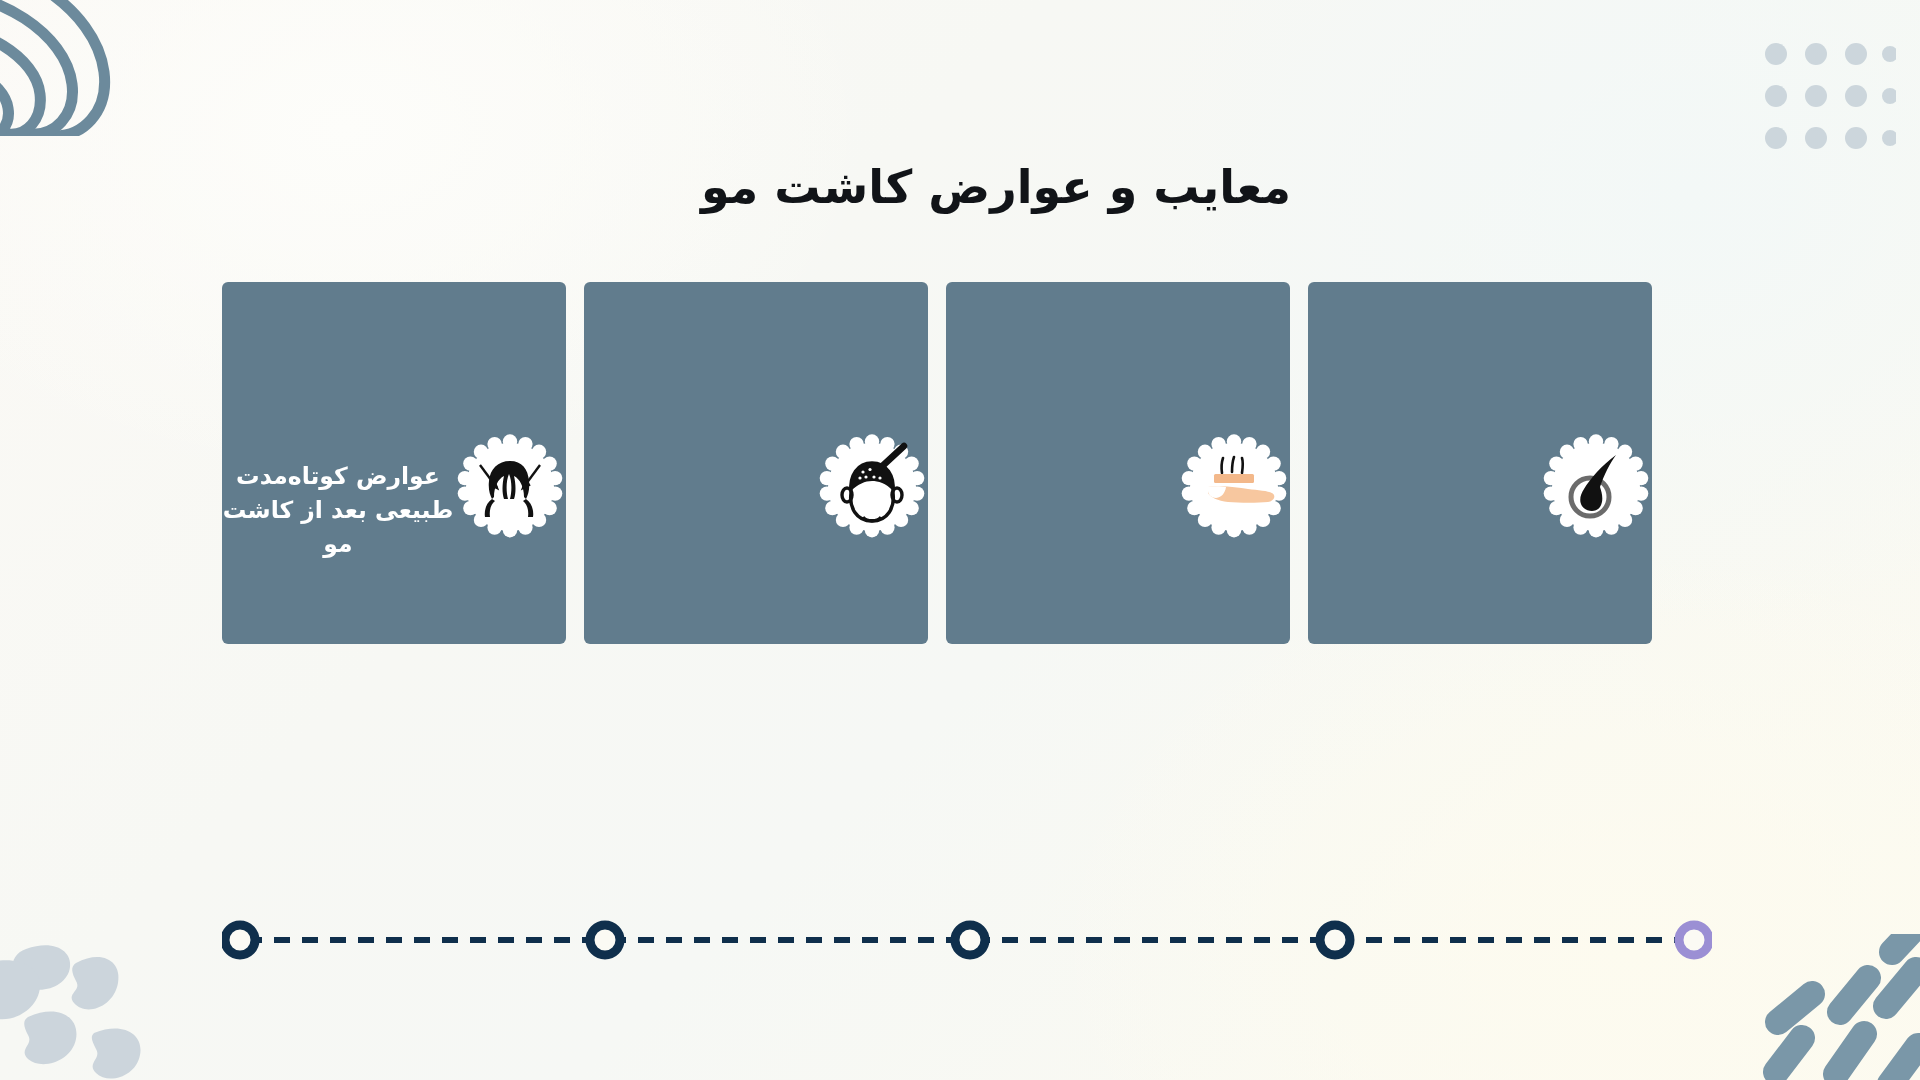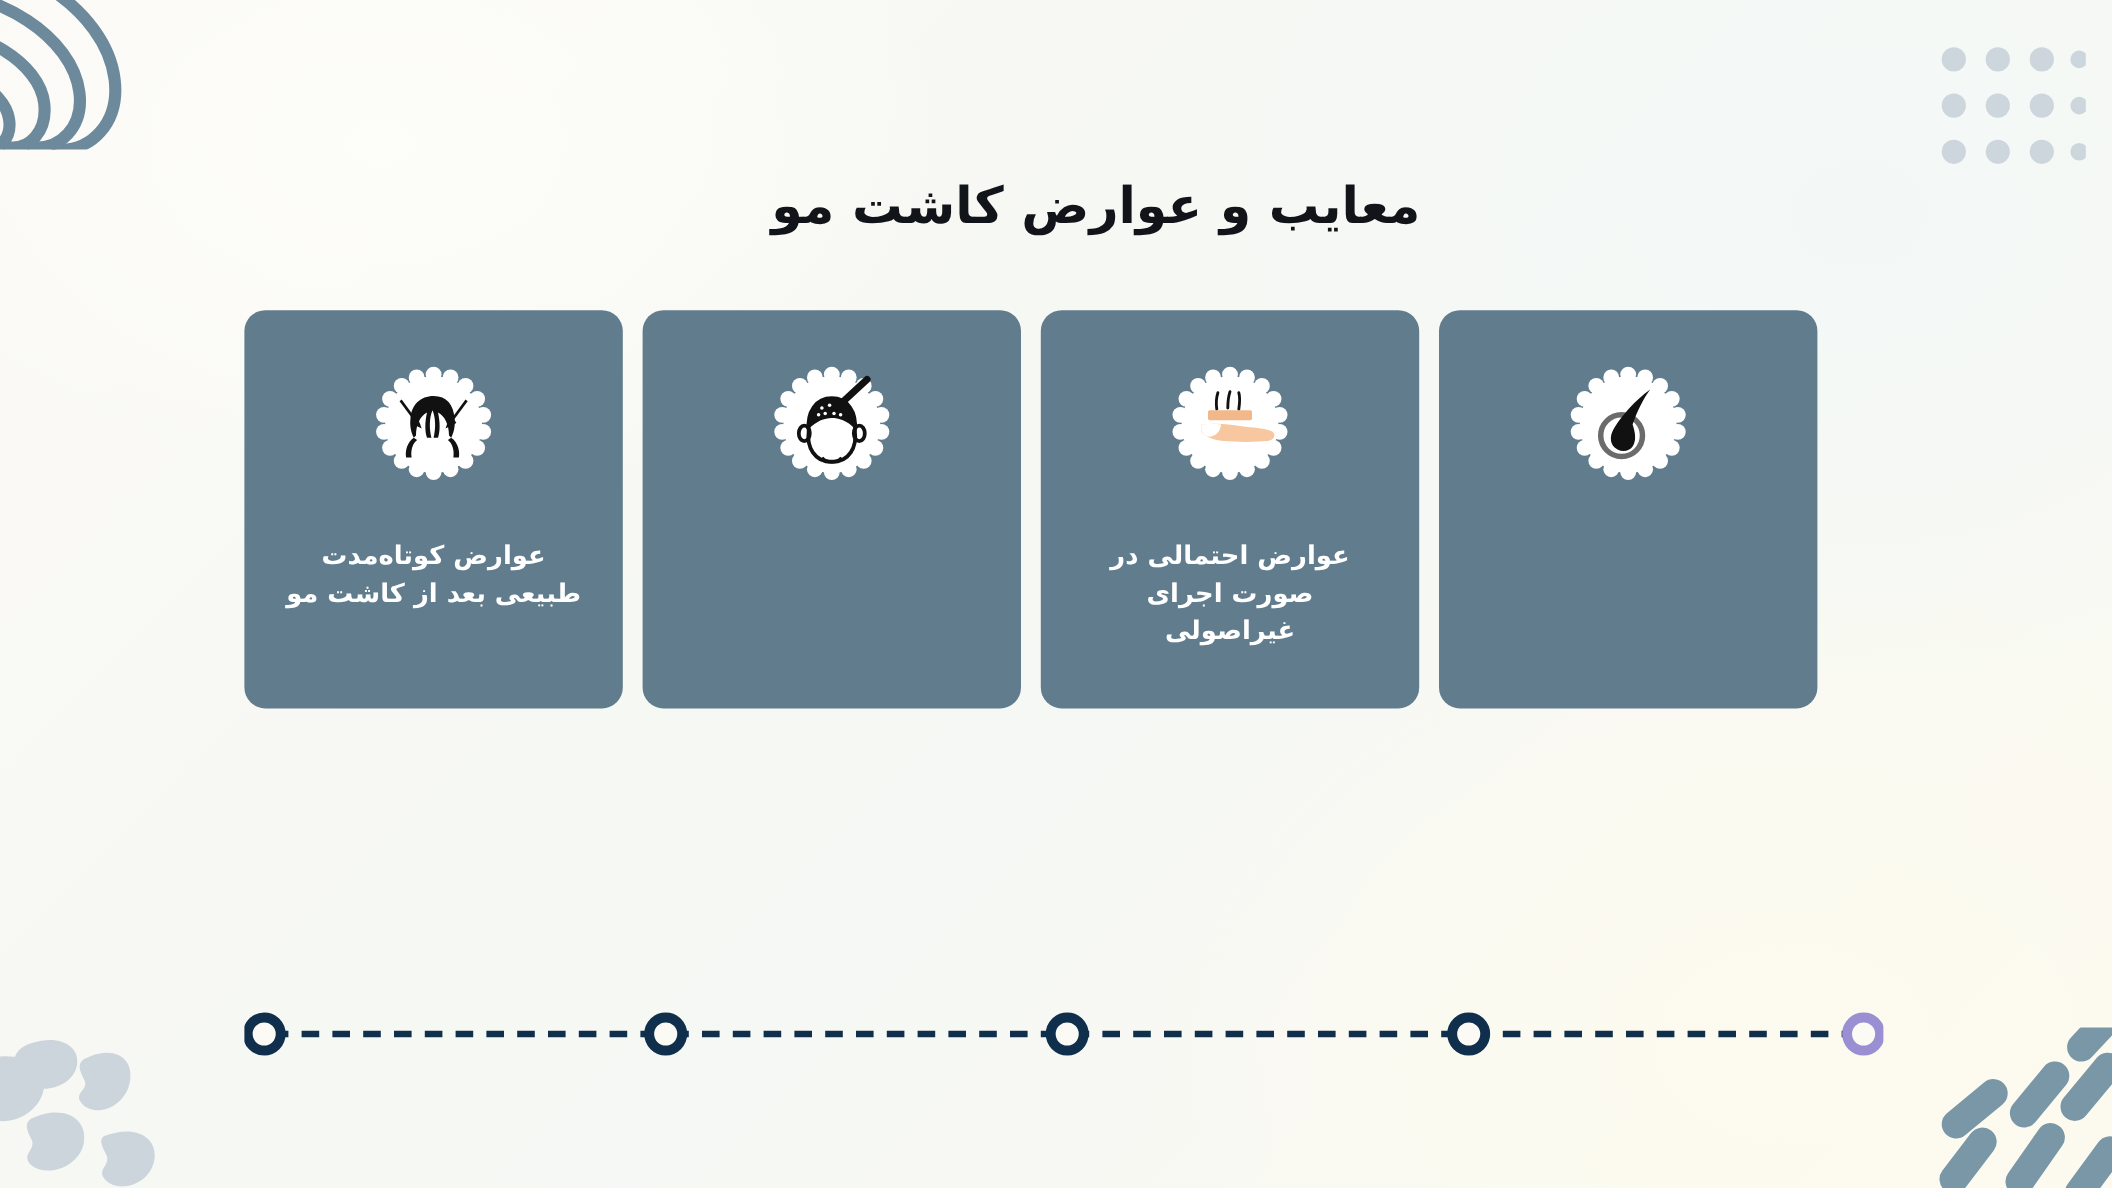--- a/index.html
+++ b/index.html
@@ -59,23 +59,22 @@
     height: 362px;
     display: flex;
     flex-direction: row-reverse;
     justify-content: space-between;
     align-items: stretch;
   }
   .card {
     width: 344px;
     height: 362px;
     background: #617c8d;
-    border-radius: 19px;
+    border-radius: 6px;
     display: flex;
-    flex-direction: column;
     align-items: center;
     box-sizing: border-box;
     padding-top: 48px;
   }
 
   .badge {
     width: 112px;
     height: 112px;
     position: relative;
     display: flex;
@@ -308,22 +307,20 @@
           <g stroke="#111111" stroke-width="2.6" fill="none" stroke-linecap="round">
             <path d="M44 42 C 43 35, 44 30, 45 27"></path>
             <path d="M54 41 C 54 34, 55 29, 56 26"></path>
             <path d="M64 42 C 65 35, 65 30, 64 27"></path>
           </g>
           <rect x="36" y="43" width="40" height="9" rx="1.5" fill="#f3b88a"></rect>
           <path d="M30 56 C 44 54, 58 56, 70 58 C 80 59, 90 60, 94 62 C 98 64, 97 70, 90 71 C 80 72, 62 72, 50 71 C 40 70, 32 66, 30 62 Z" fill="#f7c79f"></path>
           <path d="M30 56 C 36 55, 43 55, 48 56 C 47 62, 44 66, 38 67 C 33 67, 30 63, 30 60 Z" fill="#ffffff"></path>
         </svg>
       </div>
-      <div class="card-label">عوارض احتمالی در
-صورت اجرای غیراصولی</div>
     </div>
 
     <div class="card">
       <div class="badge">
         <svg width="112" height="112" viewBox="0 0 112 112" aria-hidden="true">
           <g fill="#ffffff">
             <circle cx="56" cy="56" r="44"></circle>
             <g>
               <circle cx="56" cy="10.5" r="7.2"></circle>
                 <circle cx="71.4" cy="13.1" r="7.2"></circle>

